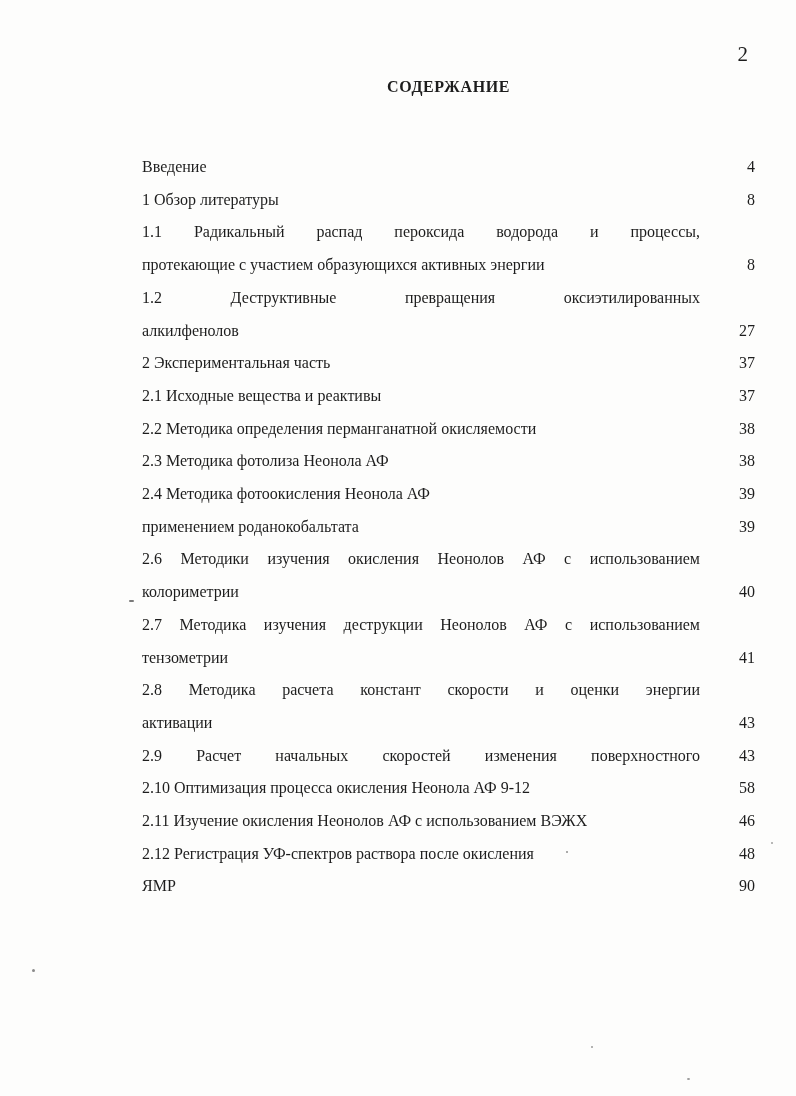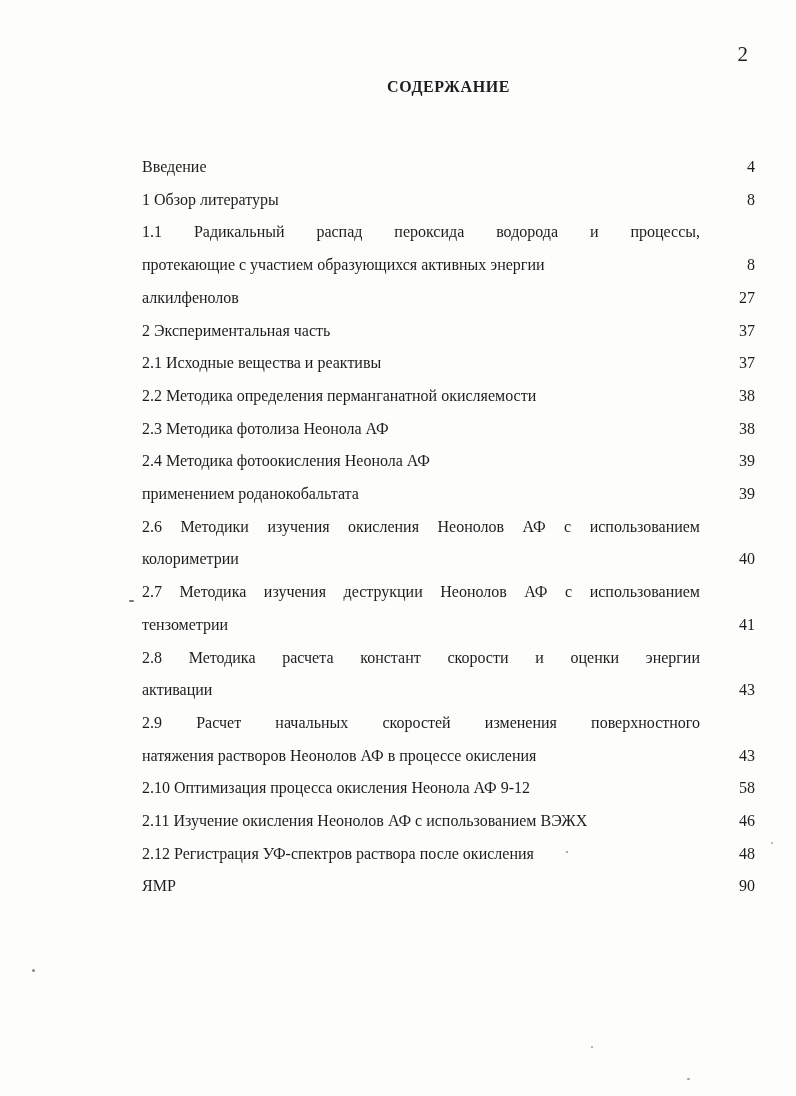--- a/index.html
+++ b/index.html
@@ -100,20 +100,21 @@
   </div>
       <div class="entry">
     <div class="lines">
           <div class="line jl">1.1 Радикальный распад пероксида водорода и процессы,</div>
           <div class="line">протекающие с участием образующихся активных энергии</div>
         </div>
     <div class="pg">8</div>
   </div>
       <div class="entry">
     <div class="lines">
+          <div class="line jl">1.2 Деструктивные превращения оксиэтилированных</div>
           <div class="line">алкилфенолов</div>
         </div>
     <div class="pg">27</div>
   </div>
       <div class="entry">
     <div class="lines">
           <div class="line">2 Экспериментальная часть</div>
         </div>
     <div class="pg">37</div>
   </div>
@@ -164,21 +165,20 @@
       <div class="entry">
     <div class="lines">
           <div class="line jl">2.8 Методика расчета констант скорости и оценки энергии</div>
           <div class="line">активации</div>
         </div>
     <div class="pg">43</div>
   </div>
       <div class="entry">
     <div class="lines">
           <div class="line jl">2.9 Расчет начальных скоростей изменения поверхностного</div>
-          <div class="line">натяжения растворов Неонолов АФ в процессе окисления</div>
         </div>
     <div class="pg">43</div>
   </div>
       <div class="entry">
     <div class="lines">
           <div class="line">2.10 Оптимизация процесса окисления Неонола АФ 9-12</div>
         </div>
     <div class="pg">58</div>
   </div>
       <div class="entry">

